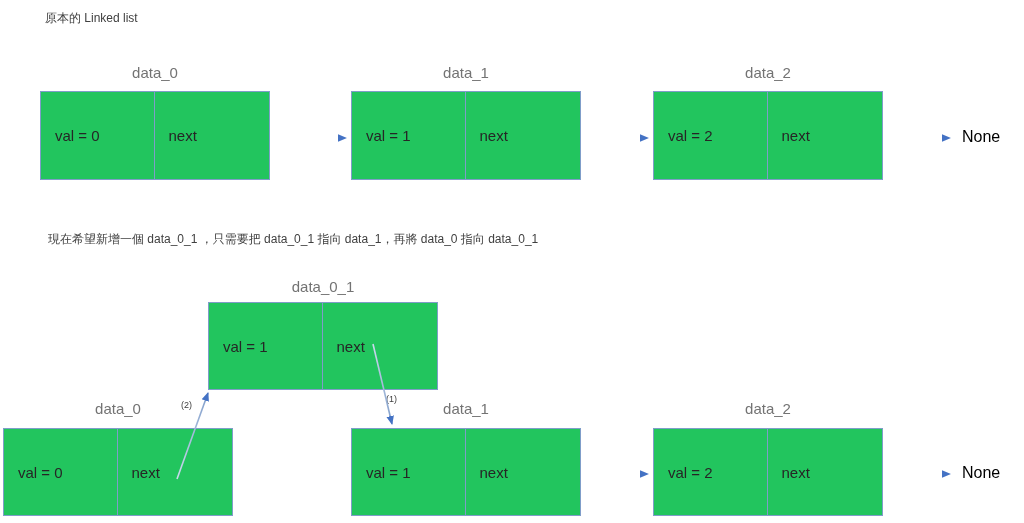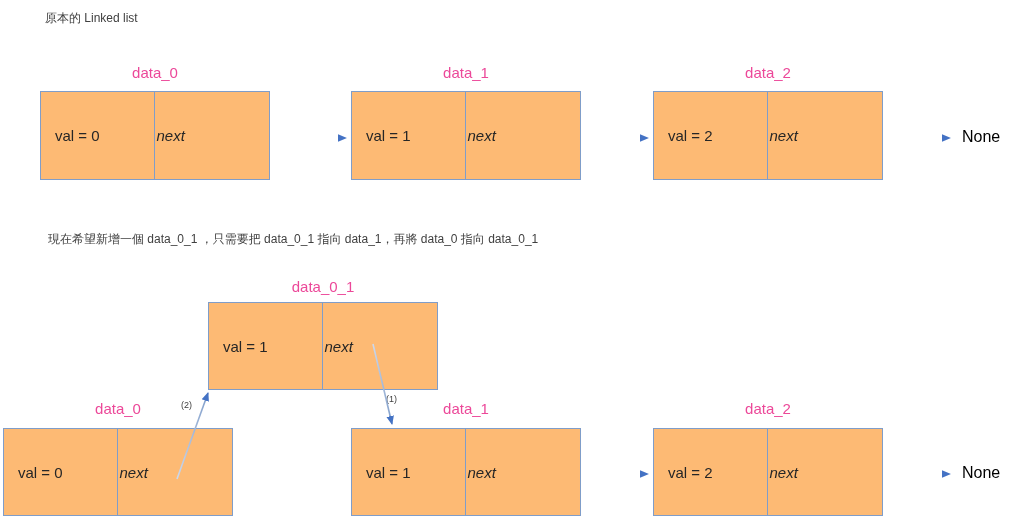--- a/index.html
+++ b/index.html
@@ -30,47 +30,46 @@
     white-space: nowrap;
   }
   #caption-top { left: 45px; top: 8px; }
   #caption-mid { left: 48px; top: 229px; }
 
   
   .node {
     position: absolute;
     box-sizing: border-box;
     border: 1px solid #7f9dc9;
-    background: #fdba74;
+    background: #22c55e;
     display: flex;
     align-items: flex-start;
   }
   .node .cell {
     box-sizing: border-box;
     height: 100%;
     display: flex;
     align-items: center;
     font-size: 15px;
     color: #262626;
     white-space: nowrap;
   }
   .node .cell.val {
     justify-content: flex-start;
     padding-left: 14px;
     border-right: 1px solid #7f9dc9;
   }
   .node .cell.next {
     justify-content: flex-start;
-    padding-left: 2px;
-    font-style: italic;
+    padding-left: 14px;
   }
   .node-label {
     position: absolute;
     font-size: 15px;
-    color: #ec4899;
+    color: #737373;
     white-space: nowrap;
     text-align: center;
   }
   .none-label {
     position: absolute;
     font-size: 16px;
     color: #000000;
     white-space: nowrap;
   }
   .step-label {

